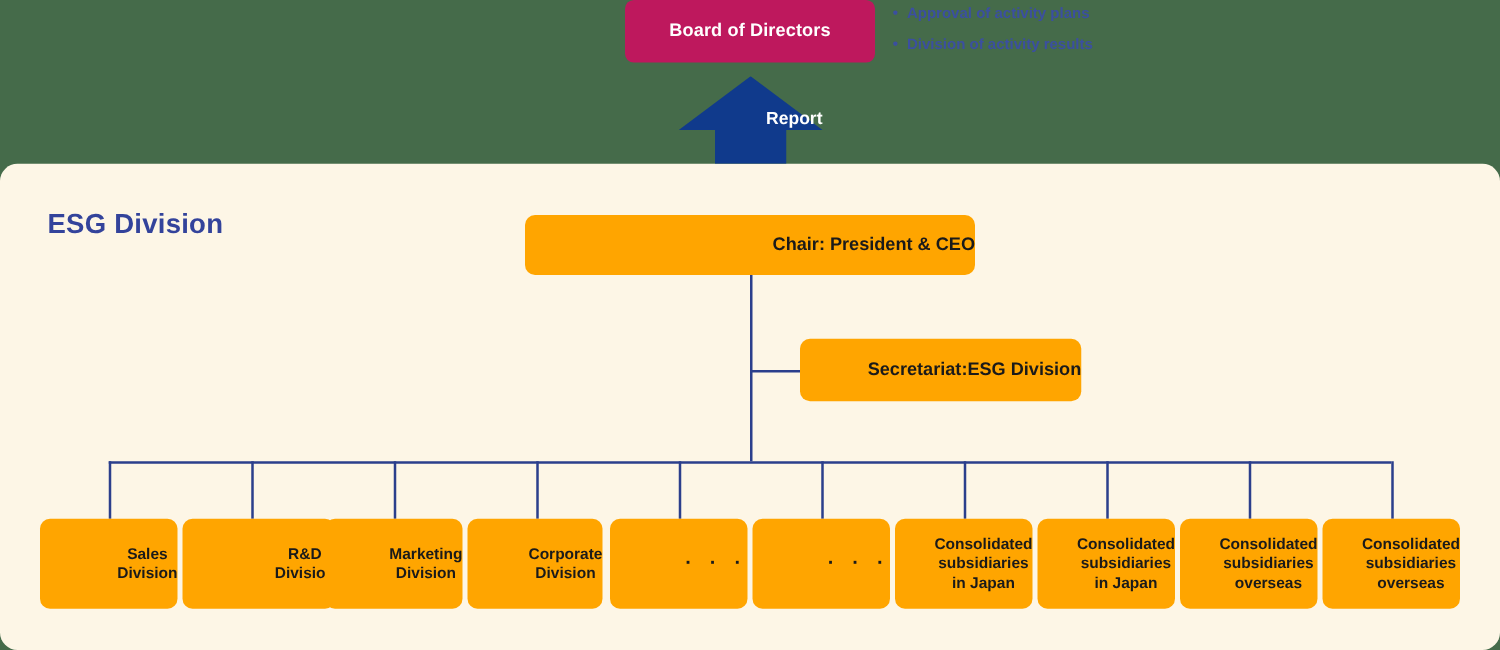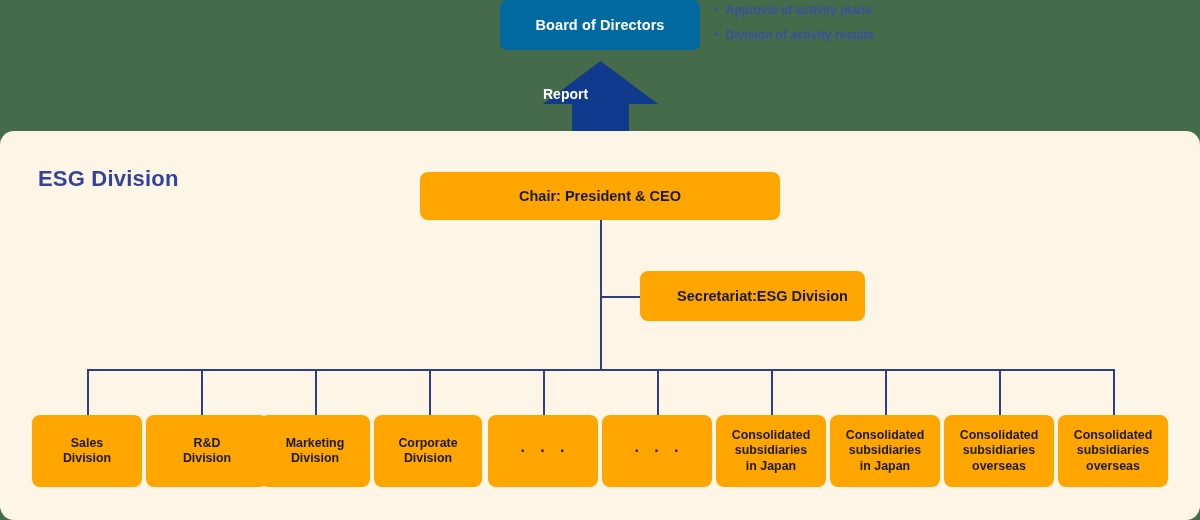--- a/index.html
+++ b/index.html
@@ -33,21 +33,21 @@
     height: 389px;
     background: #fdf6e6;
     border-radius: 14px 14px 14px 14px;
   }
 
   
   .board-box {
     position: absolute;
     left: 500px; top: 0px;
     width: 200px; height: 50px;
-    background: #0369a1;
+    background: #be185d;
     border-radius: 7px;
     display: flex;
     align-items: center;
     justify-content: center;
   }
   .board-box .label {
     color: #ffffff;
     font-size: 14.5px;
     font-weight: bold;
     letter-spacing: .1px;
@@ -82,21 +82,21 @@
   .report-arrow {
     position: absolute;
     left: 543px; top: 61px;
     width: 115px; height: 70px;
   }
   .report-arrow svg { display: block; }
   .report-label {
     position: absolute;
     left: 543px; top: 86px;
     width: 115px;
-    text-align: left;
+    text-align: right;
     color: #ffffff;
     font-size: 14px;
     font-weight: bold;
     pointer-events: none;
   }
 
   
   .panel-title {
     position: absolute;
     left: 38px; top: 166px;
@@ -106,21 +106,21 @@
     letter-spacing: .2px;
   }
 
   
   .node {
     position: absolute;
     background: #ffa500;
     border-radius: 8px;
     display: flex;
     align-items: center;
-    justify-content: center;
+    justify-content: flex-end;
     text-align: center;
     box-sizing: border-box;
   }
   .node .label {
     color: #1a1a1a;
     font-weight: bold;
     line-height: 1.25;
   }
 
   .node-chair {

